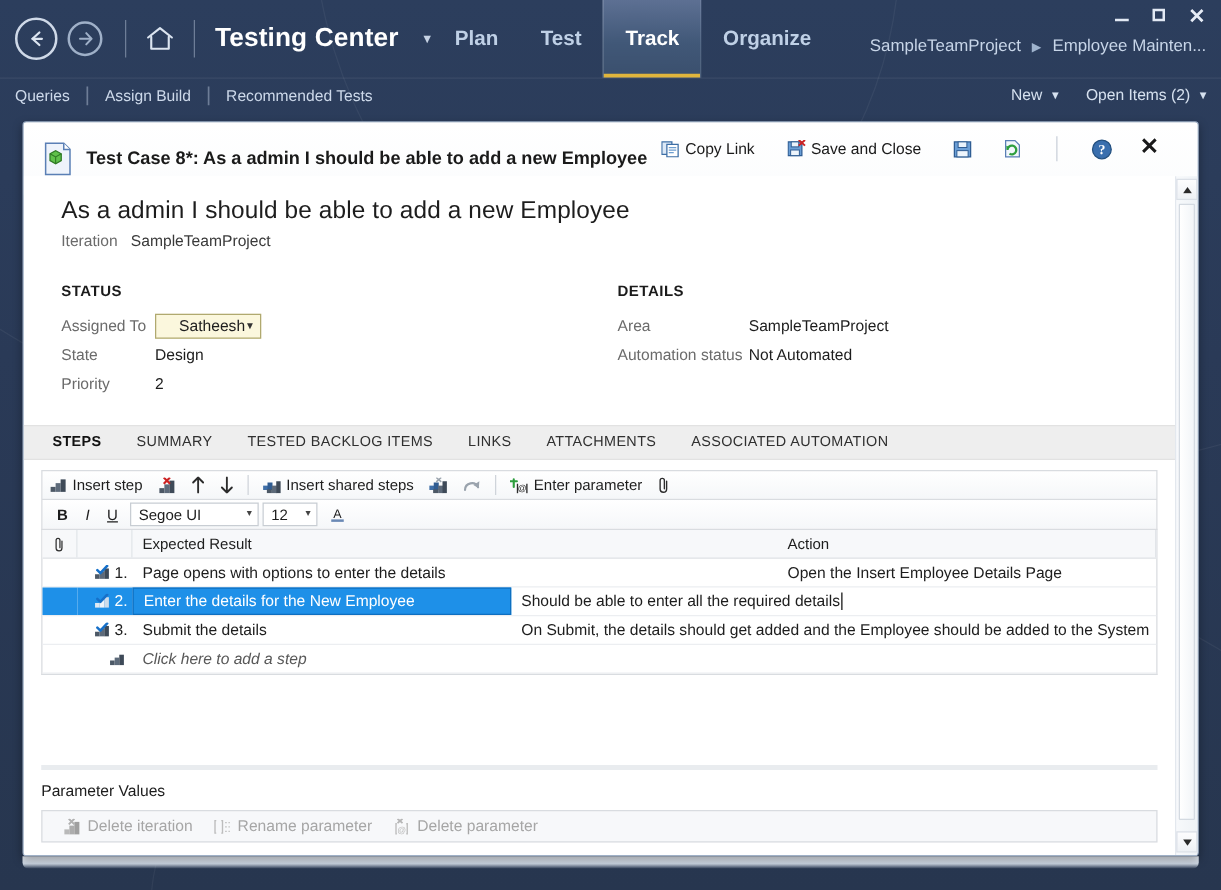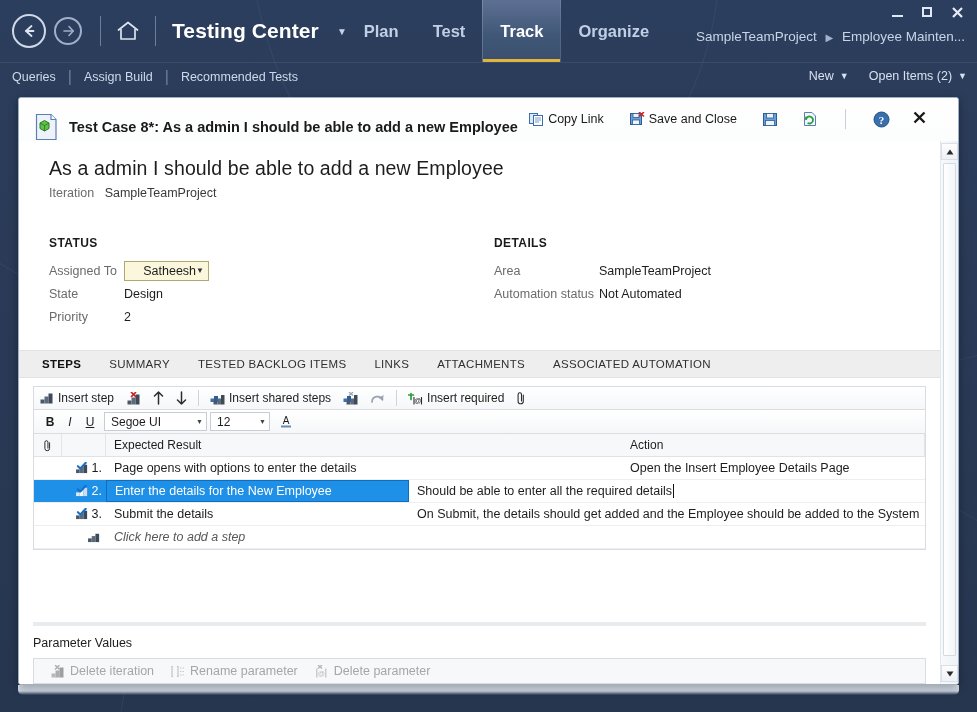--- a/index.html
+++ b/index.html
@@ -173,21 +173,21 @@
     background: linear-gradient(90deg,#ffffff,#f2f5f8);
     border: 1px solid #d4dae1; border-radius: 1px;
   }
 
   
   #content { padding: 16px 26px 0 30px; position: relative;}
   #wi-title {
     font-size: 19.5px; color: #1d1d1d; font-weight: normal;
     margin: 0 0 6px 0; letter-spacing: .1px;
   }
-  #wi-iteration { font-size: 12.5px; color: #3a3a3a; margin-bottom: 36px;}
+  #wi-iteration { font-size: 12.5px; color: #3a3a3a; margin-bottom: 26px;}
   #wi-iteration .lbl { color: #6b6b6b; margin-right: 7px; }
 
   #fields-row { display: flex; }
   .field-col { }
   #status-col { width: 445px; }
   .col-head {
     font-size: 12px; font-weight: bold; color: #1b1b1b;
     letter-spacing: .4px; margin-bottom: 9px;
   }
   .field-line { display: flex; align-items: center; height: 23px; }
@@ -232,21 +232,21 @@
     width: 20px; height: 19px; display: flex; align-items: center; justify-content: center;
     font-size: 12px; color: #1d1d1d;
   }
   .fontbox {
     display: flex; align-items: center; justify-content: space-between;
     width: 103px; height: 19px; background: #fff; border: 1px solid #c8cdd3;
     font-size: 12px; color: #1d1d1d; padding: 0 3px 0 6px; margin-left: 4px;
   }
   .sizebox {
     display: flex; align-items: center; justify-content: space-between;
-    width: 60px; height: 19px; background: #fff; border: 1px solid #c8cdd3;
+    width: 44px; height: 19px; background: #fff; border: 1px solid #c8cdd3;
     font-size: 12px; color: #1d1d1d; padding: 0 3px 0 6px; margin-left: 3px;
   }
   .tiny-caret { font-size: 7px; color: #444; }
 
   
   #steps-grid { border: 1px solid #d9dce0; border-top: none; background: #fff; }
   #grid-head {
     display: flex; height: 23px; align-items: stretch;
     background: #f7f8fa; border-bottom: 1px solid #dfe2e6;
     font-size: 12px; color: #1d1d1d;
@@ -595,21 +595,21 @@
           </div>
           <div class="tb-sep"></div>
           <div class="tb-item">
             <span class="ico">
               <svg width="15" height="13" viewBox="0 0 15 13">
                 <path d="M3 1.5 L3 7.5 M0.5 3 L5.5 3" stroke="#2e9e3e" stroke-width="1.7" stroke-linecap="round"></path>
                 <path d="M6.5 5.5 L6 5.5 L6 12 L6.5 12 M13 5.5 L13.5 5.5 L13.5 12 L13 12" stroke="#2c2c2c" stroke-width="1.1" fill="none"></path>
                 <text x="9.7" y="11" font-size="7" fill="#2c2c2c" text-anchor="middle" font-family="Liberation Sans, sans-serif">@</text>
               </svg>
             </span>
-            <span>Insert required</span>
+            <span>Enter parameter</span>
           </div>
           <div class="tb-item">
             <span class="ico">
               <svg width="10" height="14" viewBox="0 0 10 14">
                 <path d="M7.3 4 L7.3 10.2 a2.6 2.6 0 0 1 -5.2 0 L2.1 3.4 a1.7 1.7 0 0 1 3.4 0 L5.5 10" stroke="#2c2c2c" stroke-width="1.1" fill="none" stroke-linecap="round"></path>
               </svg>
             </span>
           </div>
         </div>
 

